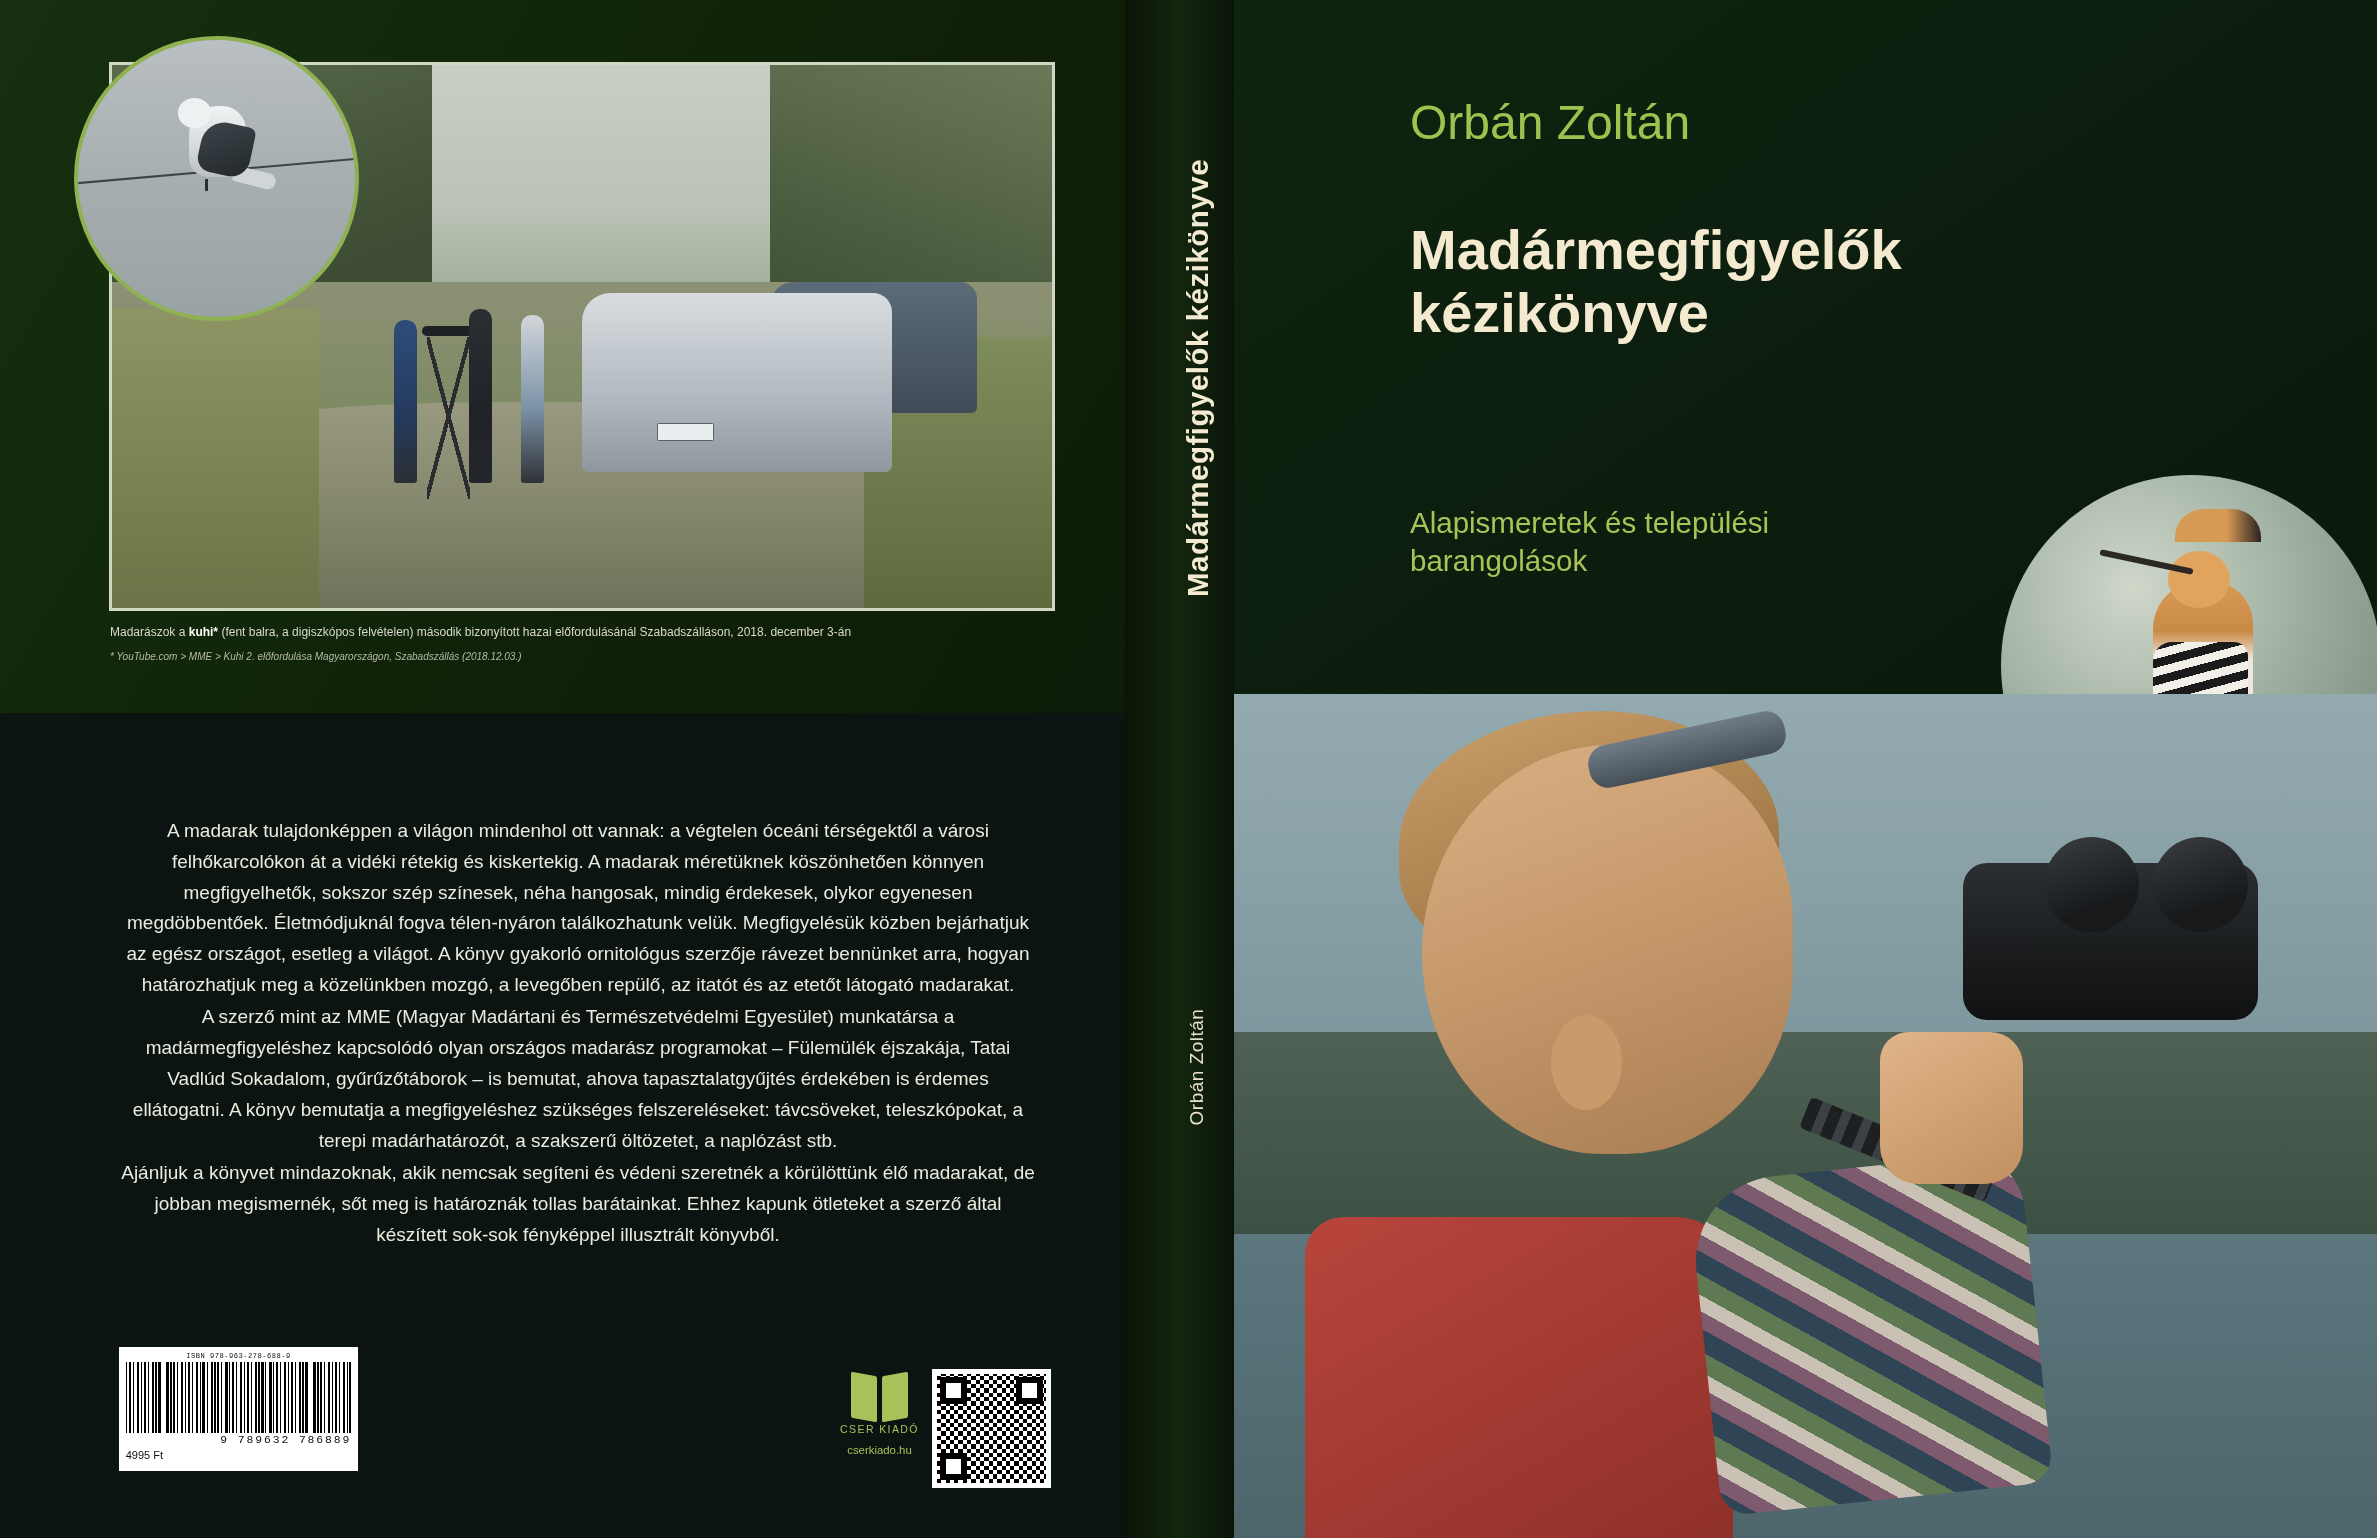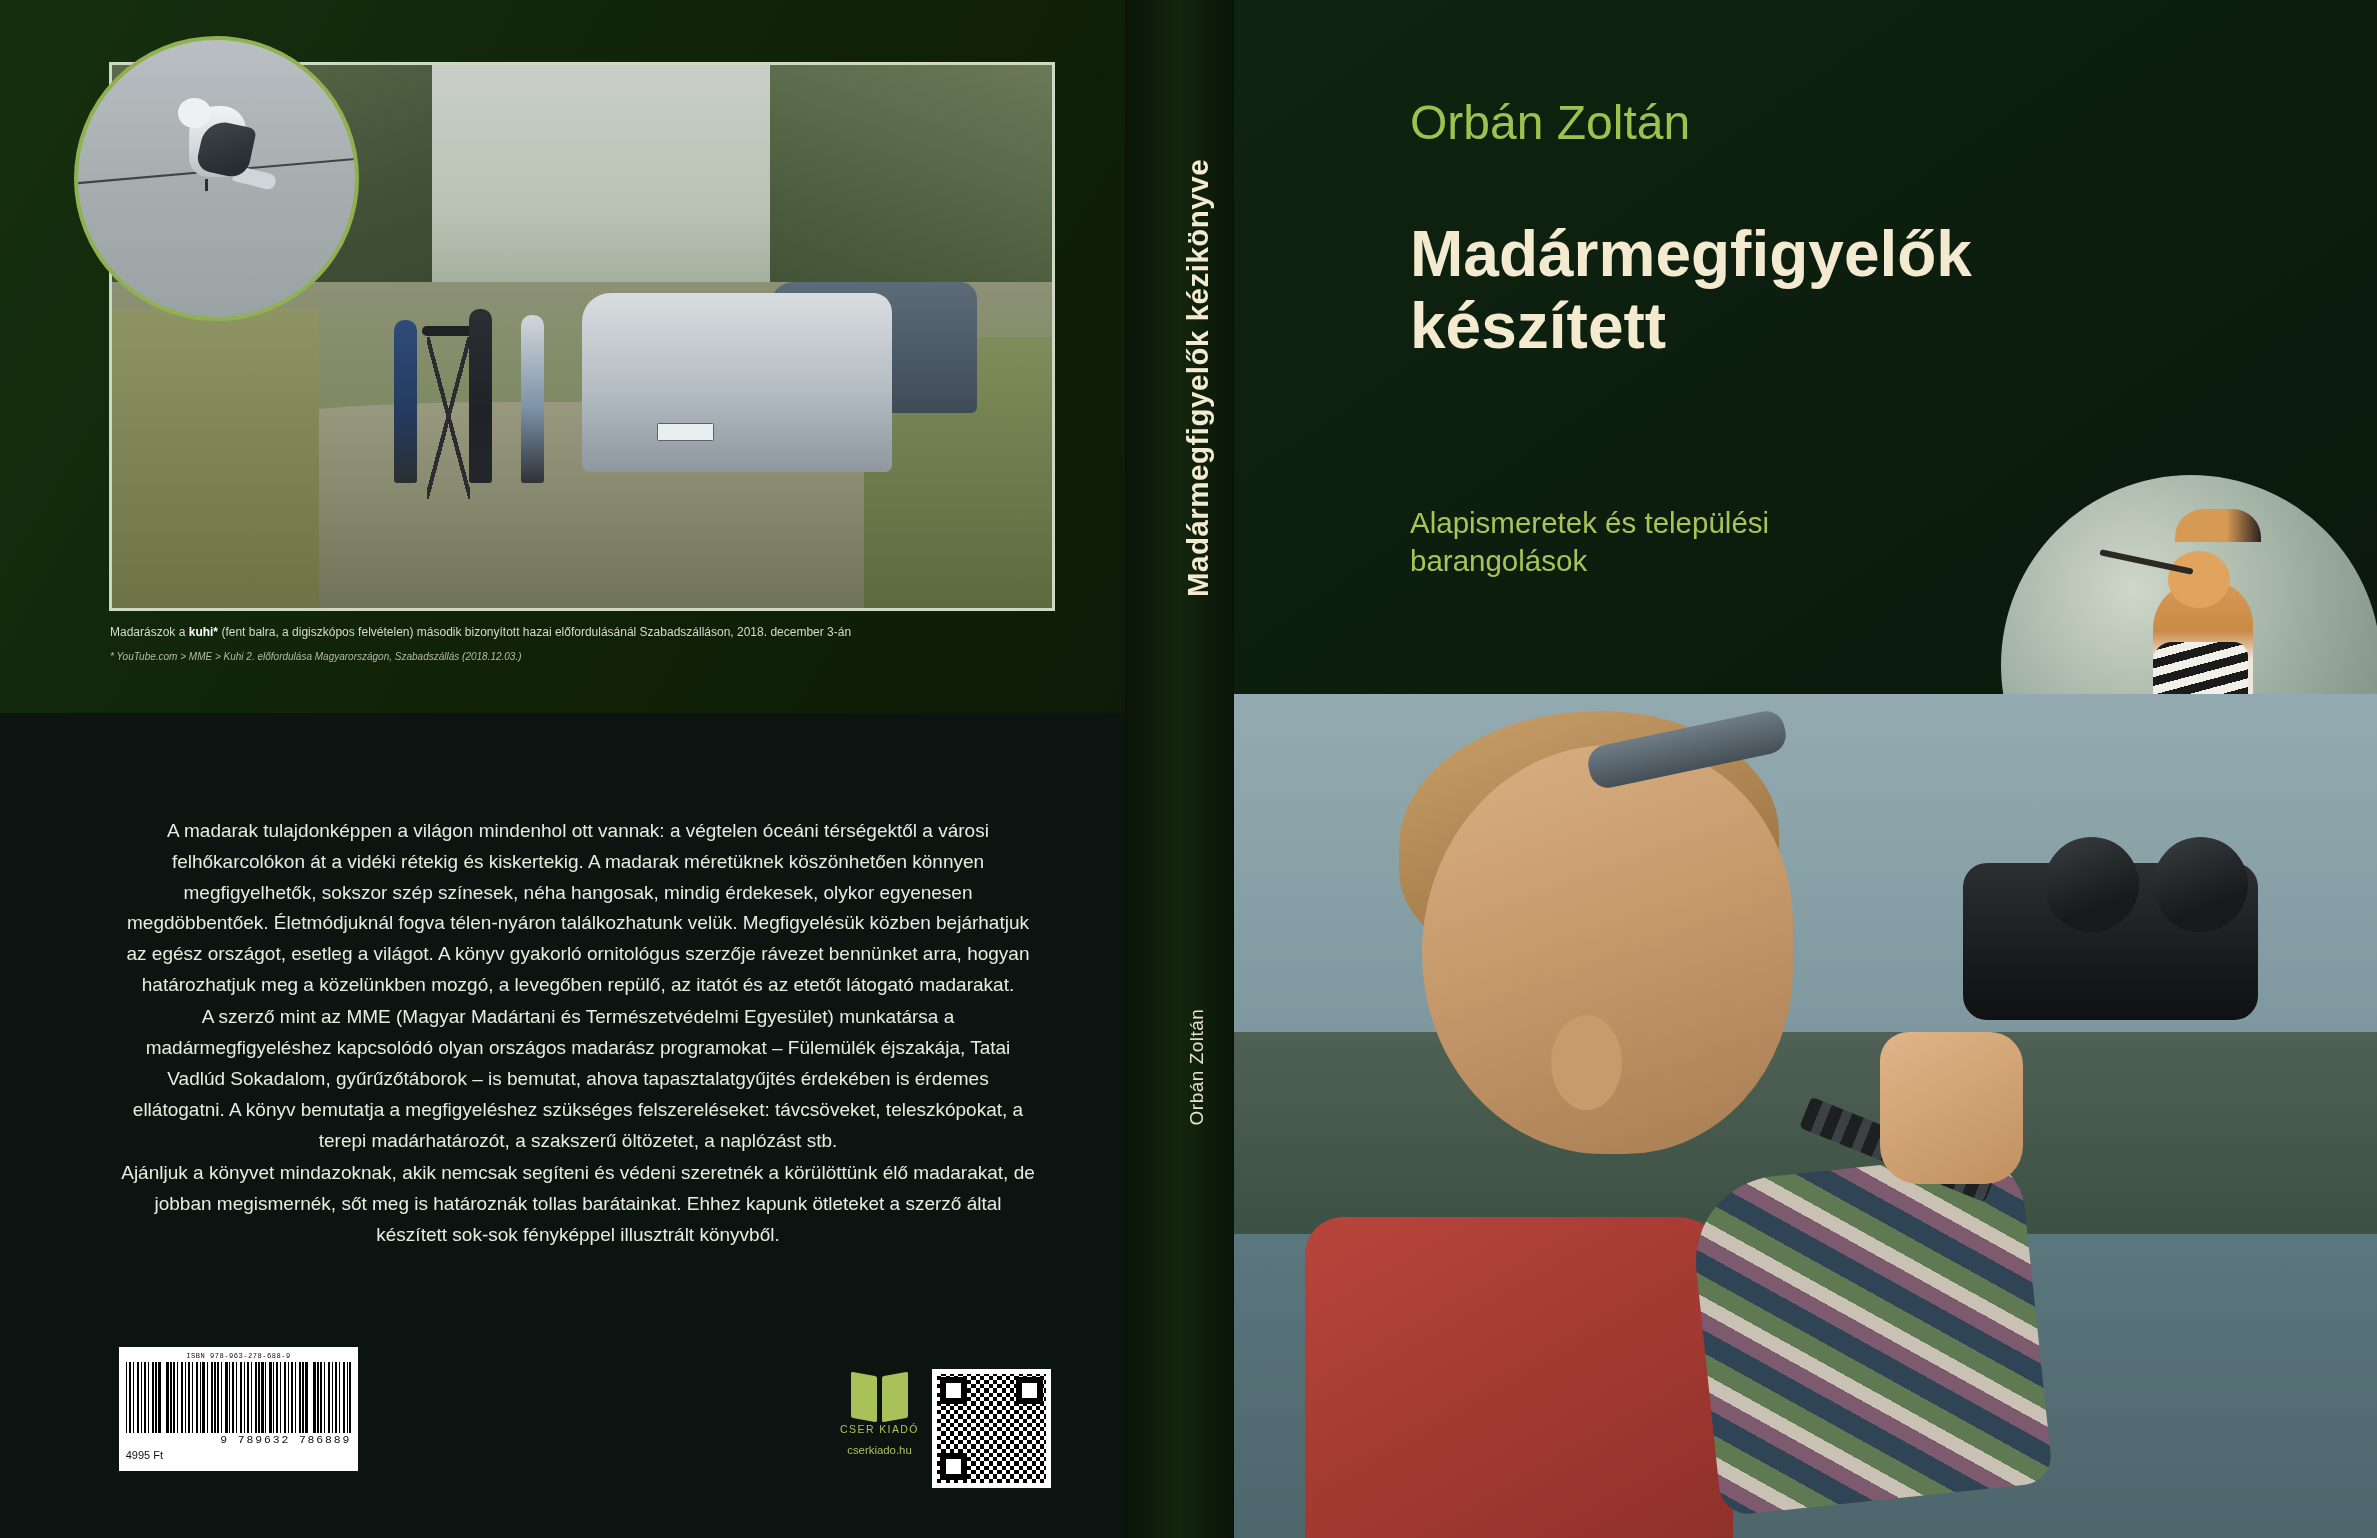--- a/index.html
+++ b/index.html
@@ -232,21 +232,21 @@
   .qr-eye.tr { right:7.6px; top:7.6px; }
   .qr-eye.bl { left:7.6px; bottom:7.6px; }
 
   
   .fc-author {
     position:absolute; left:176px; top:95px;
     color:#9fc24f; font-size:48px; font-weight:normal;
   }
   .fc-title {
     position:absolute; left:176px; top:219px; width:951px;
-    color:#f3ead0; font-size:64px; font-weight:bold; line-height:1.12;
+    color:#f3ead0; font-size:56px; font-weight:bold; line-height:1.12;
   }
   .fc-sub {
     position:absolute; left:176px; top:504px; width:618px;
     color:#a9c358; font-size:29.5px; line-height:1.28;
   }
 
   .hoopoe {
     position:absolute; right:28.5px; top:475px; width:380px; height:380px;
     border-radius:50%;
     background:radial-gradient(circle at 35% 30%,#cfd7c9 0%,#9fb0a2 45%,#6d7f72 100%);
@@ -432,21 +432,21 @@
 
   <div class="spine">
     <div class="spine-title">Madármegfigyelők kézikönyve</div>
     <div class="spine-author">Orbán Zoltán</div>
   </div>
 
   <div class="front-panel">
     <div class="fc-author">Orbán Zoltán</div>
     <div class="fc-title">
       <div>Madármegfigyelők</div>
-      <div>készített</div>
+      <div>kézikönyve</div>
     </div>
     <div class="fc-sub">
       <div>Alapismeretek és települési</div>
       <div>barangolások</div>
     </div>
 
     <div class="hoopoe">
       <div class="hp-branch"></div>
       <div class="hp-tail"></div>
       <div class="hp-body"></div>

